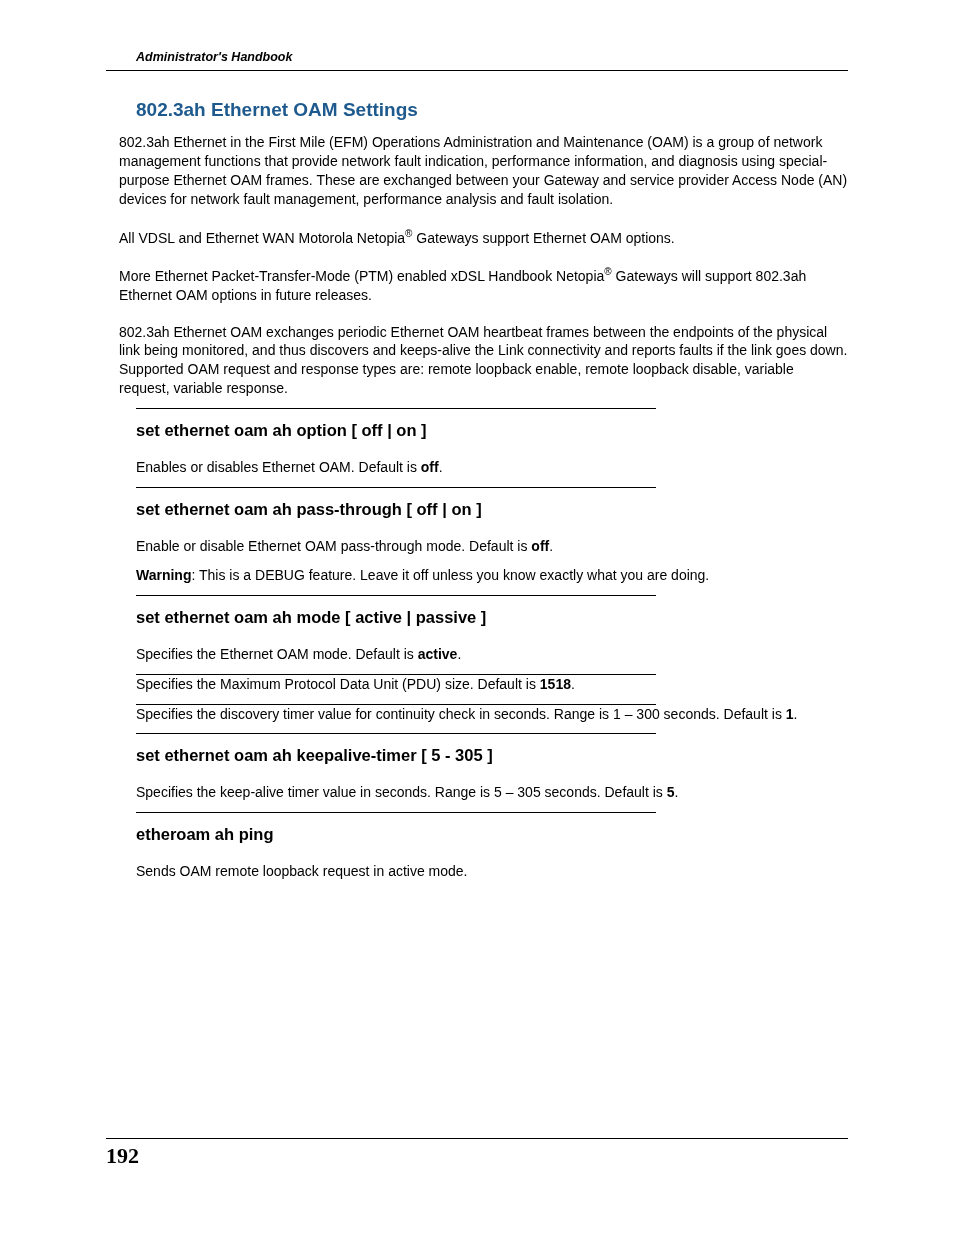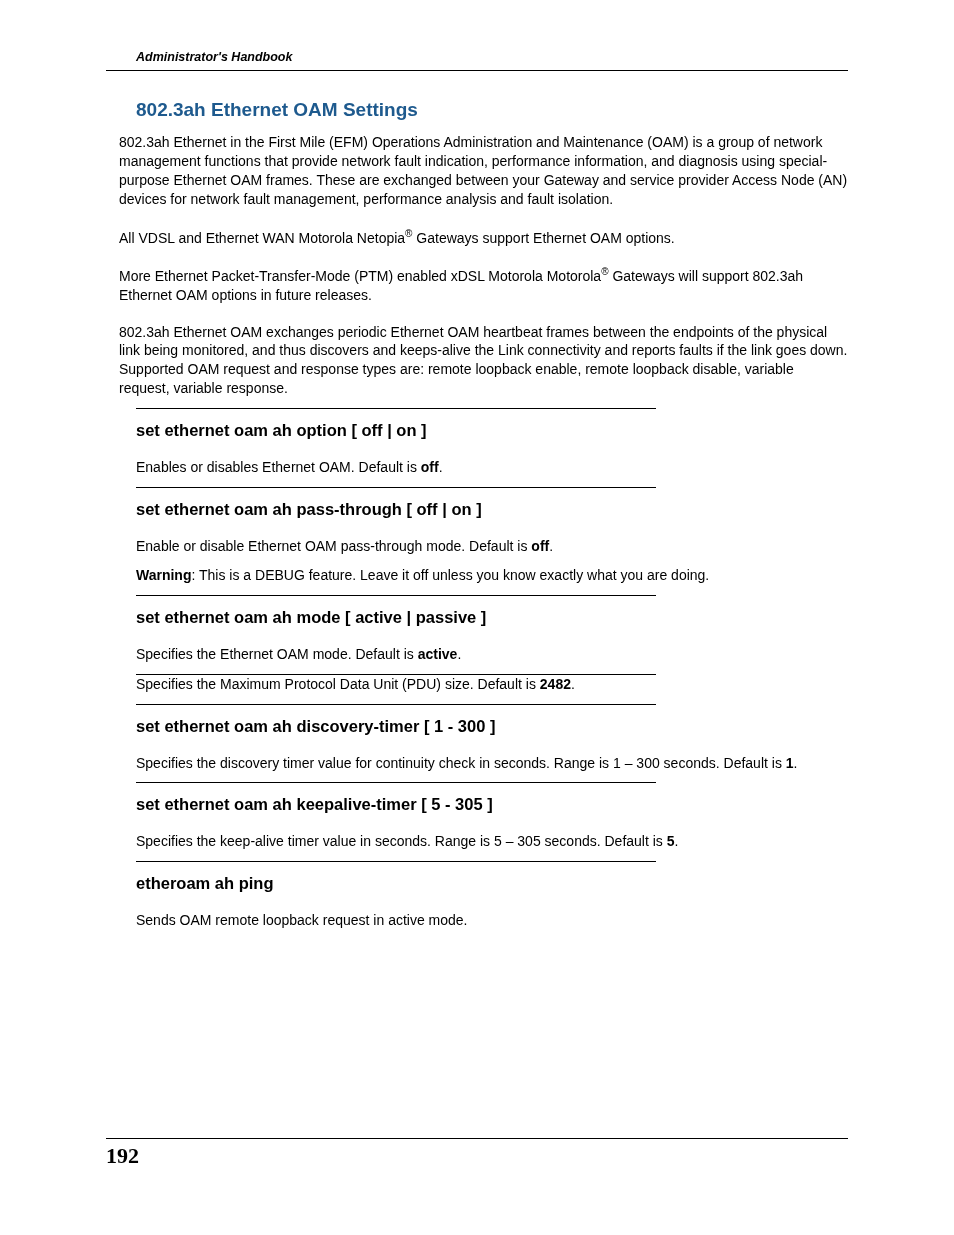--- a/index.html
+++ b/index.html
@@ -104,21 +104,21 @@
 
   <div class="section-title">802.3ah Ethernet OAM Settings</div>
 
   <p class="body-text">802.3ah Ethernet in the First Mile (EFM) Operations Administration and Maintenance (OAM) is a group of network management functions that provide network fault indication, performance information, and diagnosis using special-purpose Ethernet OAM frames. These are exchanged between your Gateway and service provider Access Node (AN) devices for network fault management, performance analysis and fault isolation.</p>
 
   <p class="body-text">
     <span>All VDSL and Ethernet WAN Motorola Netopia</span><sup>®</sup><span> Gateways support Ethernet OAM options.</span>
   </p>
 
   <p class="body-text">
-    <span>More Ethernet Packet-Transfer-Mode (PTM) enabled xDSL Motorola Motorola</span><sup>®</sup><span> Gateways will support 802.3ah Ethernet OAM options in future releases.</span>
+    <span>More Ethernet Packet-Transfer-Mode (PTM) enabled xDSL Handbook Netopia</span><sup>®</sup><span> Gateways will support 802.3ah Ethernet OAM options in future releases.</span>
   </p>
 
   <p class="body-text" style="margin-bottom:10px;">802.3ah Ethernet OAM exchanges periodic Ethernet OAM heartbeat frames between the endpoints of the physical link being monitored, and thus discovers and keeps-alive the Link connectivity and reports faults if the link goes down. Supported OAM request and response types are: remote loopback enable, remote loopback disable, variable request, variable response.</p>
 
   <div id="commands-container">
       <div class="block">
         <hr class="divider">
         <div class="cmd-heading">set ethernet oam ah option [ off | on ]</div>
         <p class="cmd-desc"><span>Enables or disables Ethernet OAM. Default is </span><b>off</b><span>.</span></p>
       </div>
@@ -128,25 +128,24 @@
         <p class="cmd-desc"><span>Enable or disable Ethernet OAM pass-through mode. Default is </span><b>off</b><span>.</span></p>
         <p class="cmd-desc"><b>Warning</b><span>: This is a DEBUG feature. Leave it off unless you know exactly what you are doing.</span></p>
       </div>
       <div class="block">
         <hr class="divider">
         <div class="cmd-heading">set ethernet oam ah mode [ active | passive ]</div>
         <p class="cmd-desc"><span>Specifies the Ethernet OAM mode. Default is </span><b>active</b><span>.</span></p>
       </div>
       <div class="block">
         <hr class="divider">
-        <p class="cmd-desc"><span>Specifies the Maximum Protocol Data Unit (PDU) size. Default is </span><b>2482</b><span>.</span></p>
+        <p class="cmd-desc"><span>Specifies the Maximum Protocol Data Unit (PDU) size. Default is </span><b>1518</b><span>.</span></p>
       </div>
       <div class="block">
         <hr class="divider">
-        <div class="cmd-heading">set ethernet oam ah discovery-timer [ 1 - 300 ]</div>
         <p class="cmd-desc"><span>Specifies the discovery timer value for continuity check in seconds. Range is 1 – 300 seconds. Default is </span><b>1</b><span>.</span></p>
       </div>
       <div class="block">
         <hr class="divider">
         <div class="cmd-heading">set ethernet oam ah keepalive-timer [ 5 - 305 ]</div>
         <p class="cmd-desc"><span>Specifies the keep-alive timer value in seconds. Range is 5 – 305 seconds. Default is </span><b>5</b><span>.</span></p>
       </div>
       <div class="block">
         <hr class="divider">
         <div class="cmd-heading">etheroam ah ping</div>

